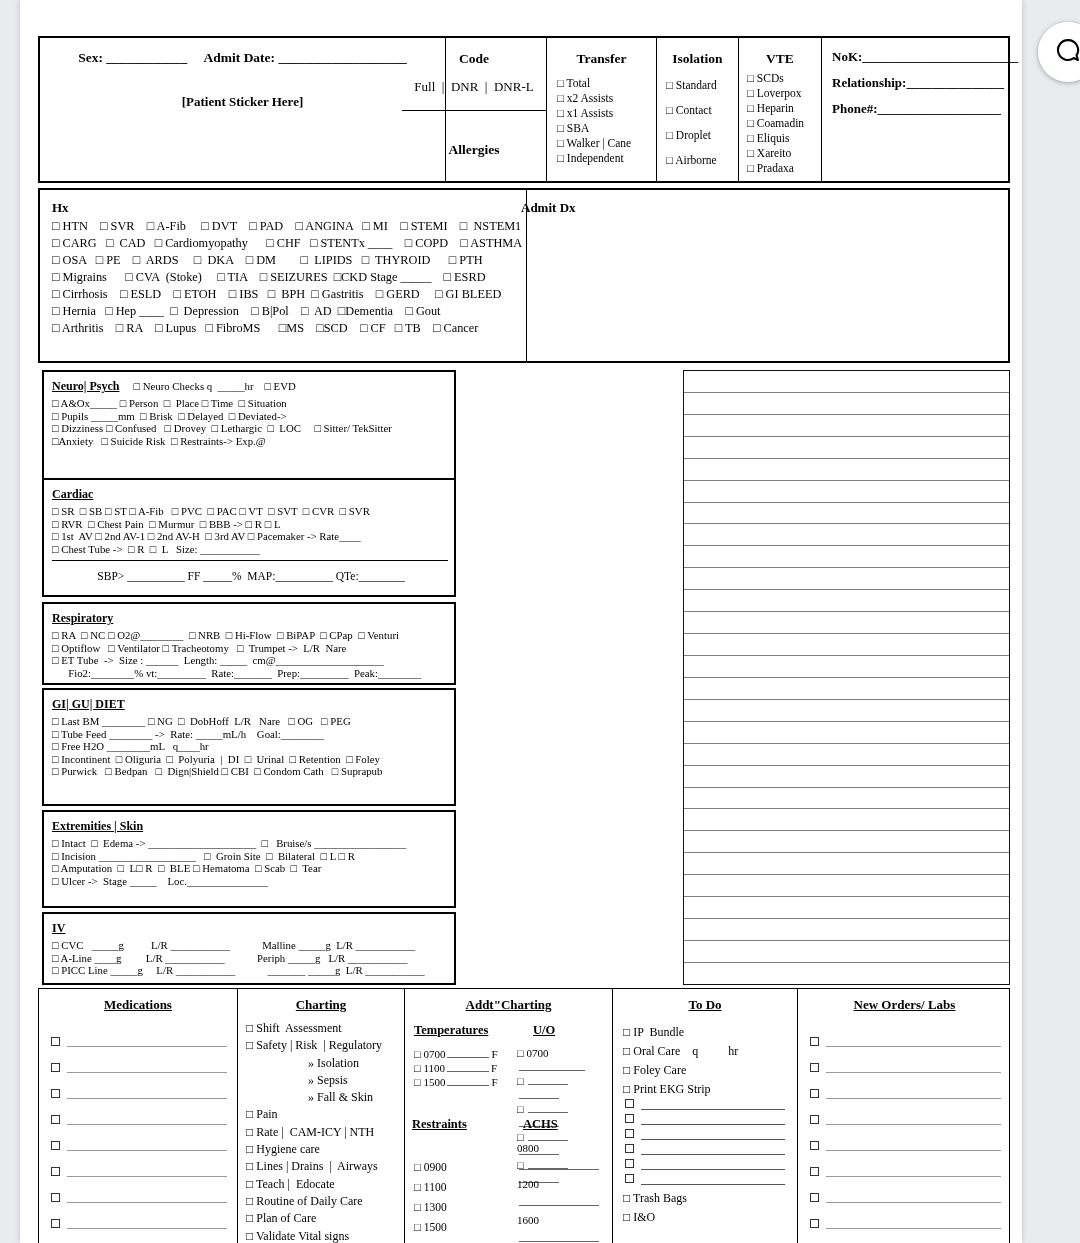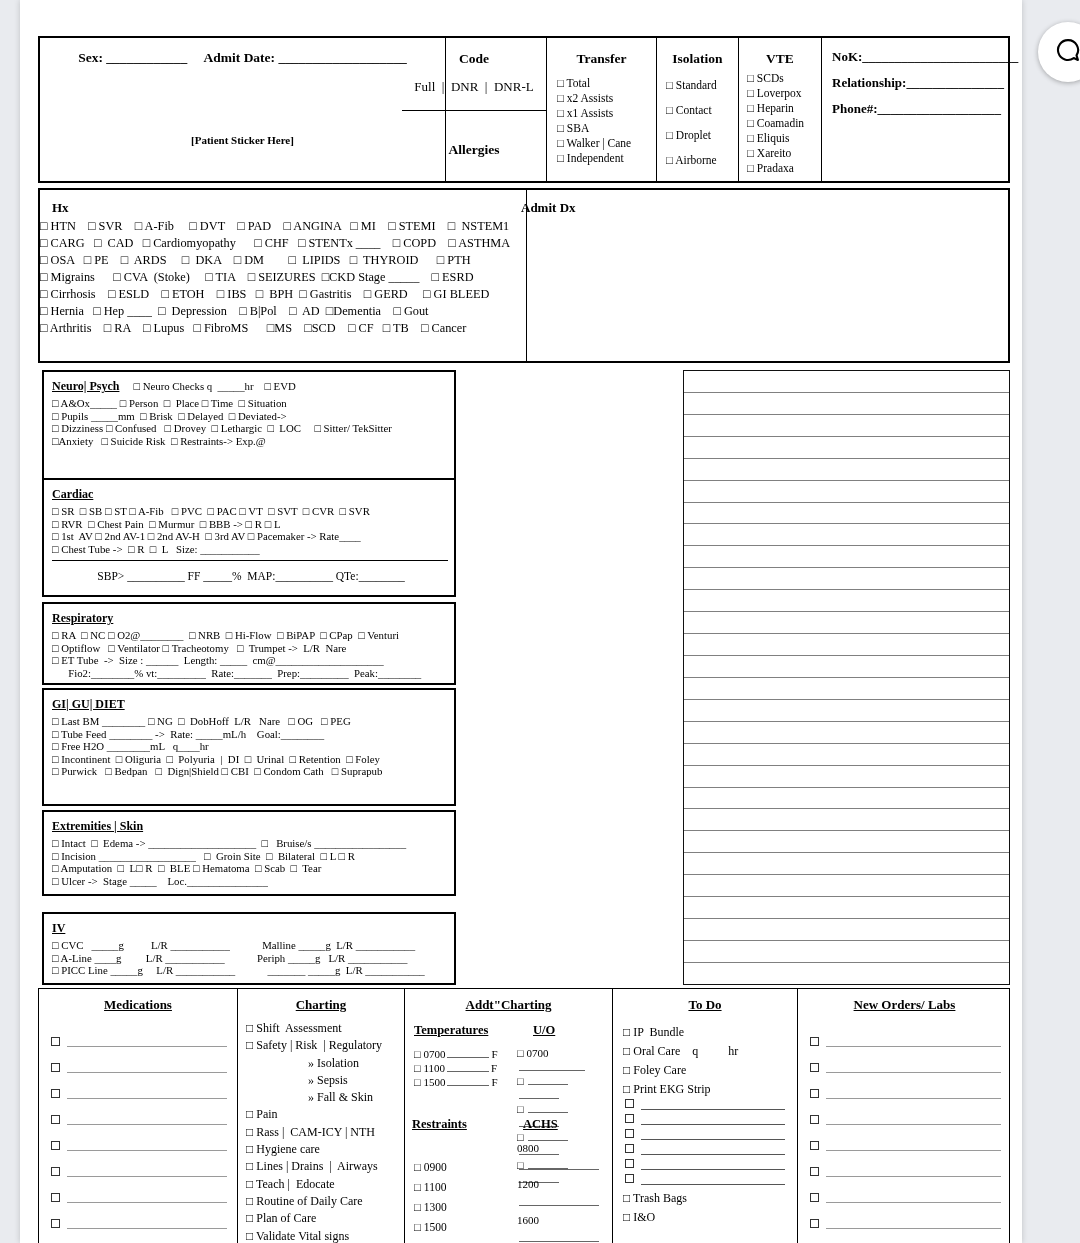--- a/index.html
+++ b/index.html
@@ -15,24 +15,24 @@
   
   .hcell{position:absolute;top:0;bottom:0;border-right:1.5px solid #000;box-sizing:border-box;}
   .hcell:last-child{border-right:none;}
   .hdr-title{font-size:13.5px;font-weight:bold;text-align:center;padding-top:13px;}
   .cbrow{font-size:11.5px;line-height:15px;white-space:pre-wrap;}
   .roomy .cbrow{line-height:25px;}
   .code-opts{font-size:13px;text-align:center;margin-top:12px;white-space:pre-wrap;}
   .code-divider{position:absolute;left:0;right:0;top:72px;border-top:1.5px solid #000;}
   .nok-line{font-size:13px;font-weight:bold;line-height:26px;white-space:pre-wrap;}
   .sexline{font-size:13.5px;font-weight:bold;margin-top:12px;white-space:pre-wrap;}
-  .sticker{font-size:11px;font-weight:bold;margin-top:68px;}
+  .sticker{font-size:13px;font-weight:bold;margin-top:28px;}
   
   .hx-title{font-size:13px;font-weight:bold;padding:10px 0 2px 12px;}
-  .hx-lines{font-size:12.3px;line-height:17px;}
+  .hx-lines{padding-left:12px;font-size:12.3px;line-height:17px;}
   .hx-divider{position:absolute;top:0;bottom:0;left:486px;border-left:1.5px solid #000;}
   .admitdx{position:absolute;left:481px;top:10px;font-size:13px;font-weight:bold;}
   
   .sec{position:absolute;left:42px;width:414px;border:2px solid #000;box-sizing:border-box;
        background:#fff;padding:4px 4px 0 8px;}
   .sec-title{font-size:12px;font-weight:bold;text-decoration:underline;}
   .sec-extra{font-size:10.8px;margin-left:14px;white-space:pre-wrap;}
   .sec .tline{font-size:10.8px;line-height:12.6px;}
   .sec-lines{margin-top:3px;}
   .crule{border-top:1.5px solid #000;margin:5px 2px 0 0;}
@@ -178,21 +178,21 @@
     <div><span class="sec-title">GI| GU| DIET</span></div>
     <div class="sec-lines">
         <div class="tline">□ Last BM ________ □ NG  □  DobHoff  L/R   Nare   □ OG   □ PEG</div>
         <div class="tline">□ Tube Feed ________ -&gt;  Rate: _____mL/h    Goal:________</div>
         <div class="tline">□ Free H2O ________mL   q____hr</div>
         <div class="tline">□ Incontinent  □ Oliguria  □  Polyuria  |  DI  □  Urinal  □ Retention  □ Foley</div>
         <div class="tline">□ Purwick   □ Bedpan   □  Dign|Shield □ CBI  □ Condom Cath   □ Suprapub</div>
       </div>
   </div>
 
-  <div class="sec" style="top:810px;height:86px;">
+  <div class="sec" style="top:810px;height:98px;">
     <div><span class="sec-title">Extremities  | Skin</span></div>
     <div class="sec-lines">
         <div class="tline">□ Intact  □  Edema -&gt; ____________________  □   Bruise/s _________________</div>
         <div class="tline">□ Incision __________________   □  Groin Site  □  Bilateral  □ L □ R</div>
         <div class="tline">□ Amputation  □  L□ R  □  BLE □ Hematoma  □ Scab  □  Tear</div>
         <div class="tline">□ Ulcer -&gt;  Stage _____    Loc._______________</div>
       </div>
   </div>
 
   <div class="sec" style="top:912px;height:73px;">
@@ -276,21 +276,21 @@
     </div>
     <div class="bcol" style="left:199px;width:167px;">
       <div class="bcol-title">Charting</div>
       <div class="chlist">
           <div class="chrow">□ Shift  Assessment</div>
           <div class="chrow">□ Safety | Risk  | Regulatory</div>
           <div class="chrow sub">» Isolation</div>
           <div class="chrow sub">» Sepsis</div>
           <div class="chrow sub">» Fall &amp; Skin</div>
           <div class="chrow">□ Pain</div>
-          <div class="chrow">□ Rass |  CAM-ICY | NTH</div>
+          <div class="chrow">□ Rate |  CAM-ICY | NTH</div>
           <div class="chrow">□ Hygiene care</div>
           <div class="chrow">□ Lines | Drains  |  Airways</div>
           <div class="chrow">□ Teach |  Edocate</div>
           <div class="chrow">□ Routine of Daily Care</div>
           <div class="chrow">□ Plan of Care</div>
           <div class="chrow">□ Validate Vital signs</div>
         </div>
     </div>
     <div class="bcol" style="left:366px;width:208px;">
       <div class="bcol-title">Addt"Charting</div>

